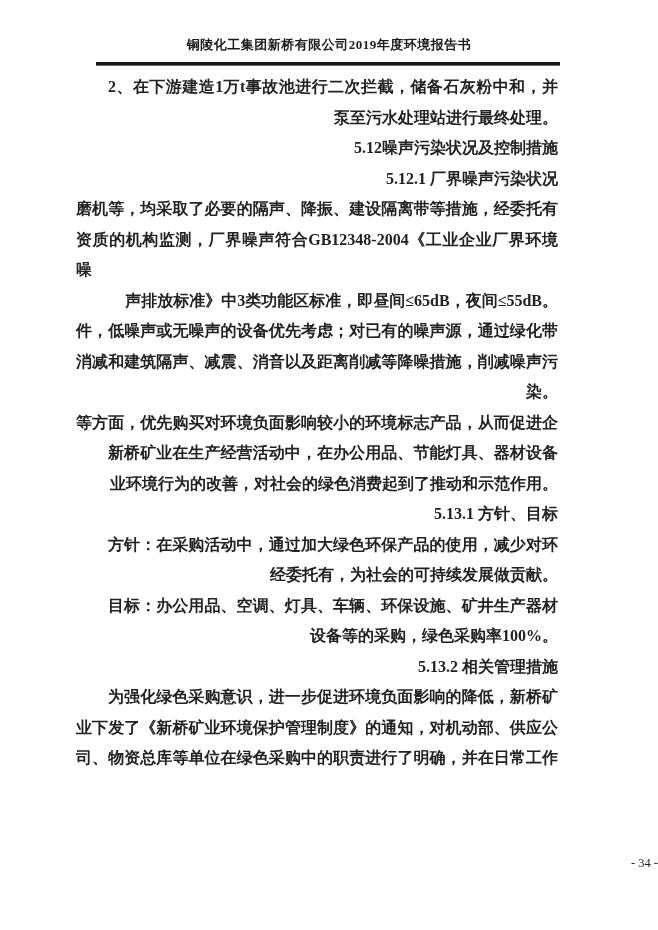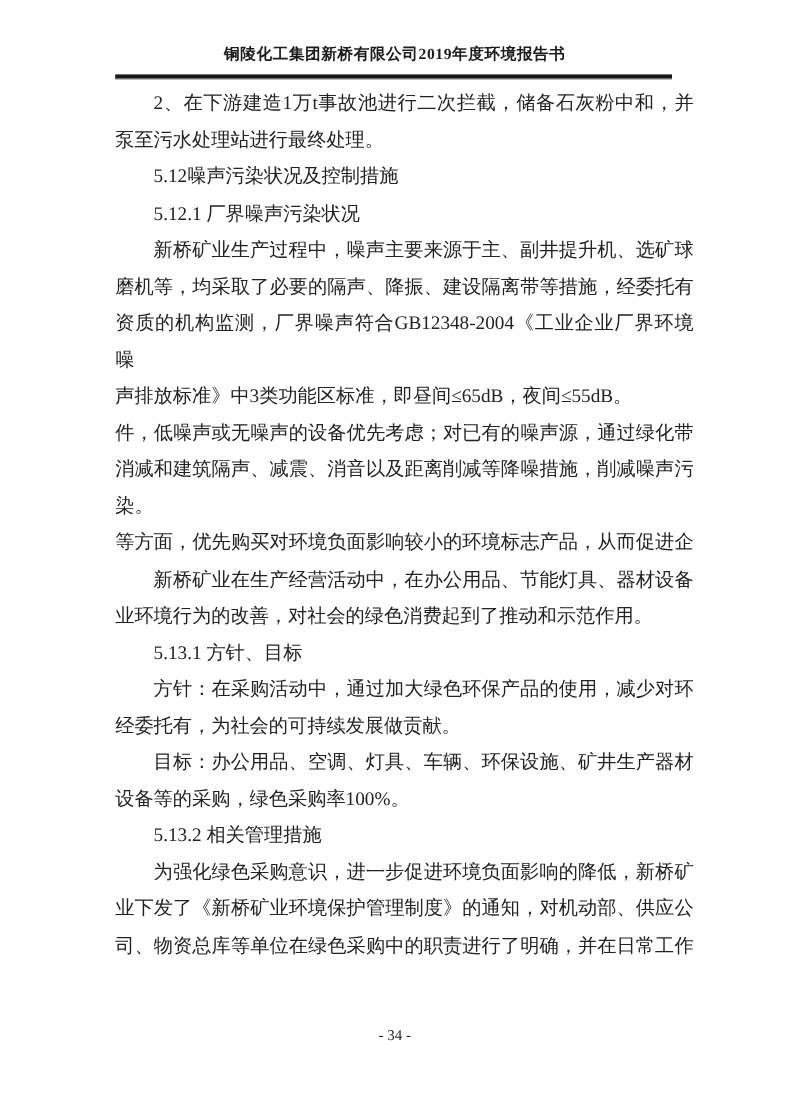--- a/index.html
+++ b/index.html
@@ -31,58 +31,58 @@
     top: 62px;
     left: 96px;
     width: 464px;
     height: 3px;
     background: #181818;
     border-bottom: 1px solid #6b6b6b;
   }
   .content {
     position: absolute;
     top: 72px;
-    left: 96px;
+    left: 76px;
     width: 482px;
     font-size: 16px;
     line-height: 30.5px;
     color: #222222;
+    font-weight: bold;
   }
   .line {
-    text-align: left;
+    text-align: right;
   }
   .line.justify {
     text-align: justify;
     text-align-last: justify;
   }
   .line.indent {
     text-indent: 2em;
   }
   .footer {
     position: absolute;
     top: 856px;
     left: 0;
     width: 100%;
-    text-align: center;
+    text-align: right;
     font-size: 12.5px;
     color: #1f1f1f;
   }
 </style>
 </head>
 <body>
 
 <div class="page" style="background: rgb(255, 255, 255);">
   <div class="header-title">铜陵化工集团新桥有限公司2019年度环境报告书</div>
   <div class="header-rule" style="background: rgb(24, 24, 24);"></div>
   <div class="content" id="content" style="color: rgb(34, 34, 34);">
       <div class="line indent justify">2、在下游建造1万t事故池进行二次拦截，储备石灰粉中和，并</div>
       <div class="line">泵至污水处理站进行最终处理。</div>
       <div class="line indent">5.12噪声污染状况及控制措施</div>
       <div class="line indent">5.12.1 厂界噪声污染状况</div>
-      <div class="line indent justify">新桥矿业生产过程中，噪声主要来源于主、副井提升机、选矿球</div>
       <div class="line justify">磨机等，均采取了必要的隔声、降振、建设隔离带等措施，经委托有</div>
       <div class="line justify">资质的机构监测，厂界噪声符合GB12348-2004《工业企业厂界环境噪</div>
       <div class="line">声排放标准》中3类功能区标准，即昼间≤65dB，夜间≤55dB。</div>
       <div class="line justify">件，低噪声或无噪声的设备优先考虑；对已有的噪声源，通过绿化带</div>
       <div class="line justify">消减和建筑隔声、减震、消音以及距离削减等降噪措施，削减噪声污</div>
       <div class="line">染。</div>
       <div class="line justify">等方面，优先购买对环境负面影响较小的环境标志产品，从而促进企</div>
       <div class="line indent justify">新桥矿业在生产经营活动中，在办公用品、节能灯具、器材设备</div>
       <div class="line">业环境行为的改善，对社会的绿色消费起到了推动和示范作用。</div>
       <div class="line indent">5.13.1 方针、目标</div>

